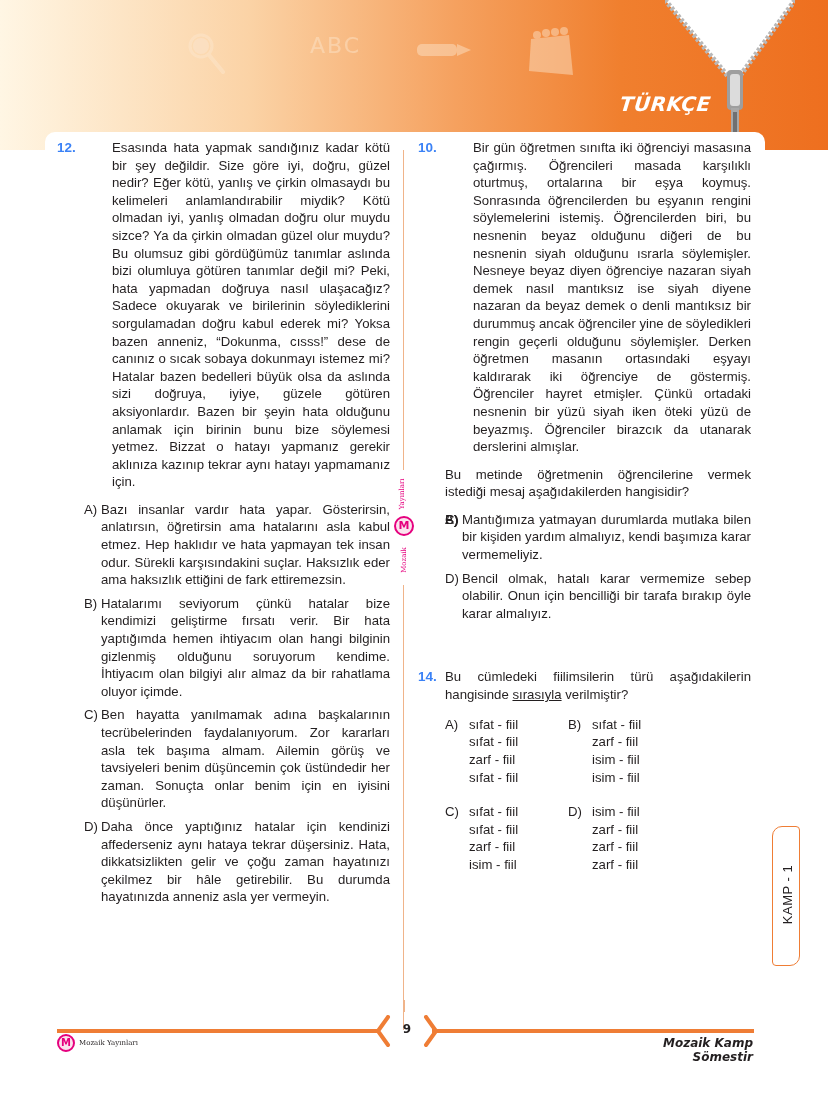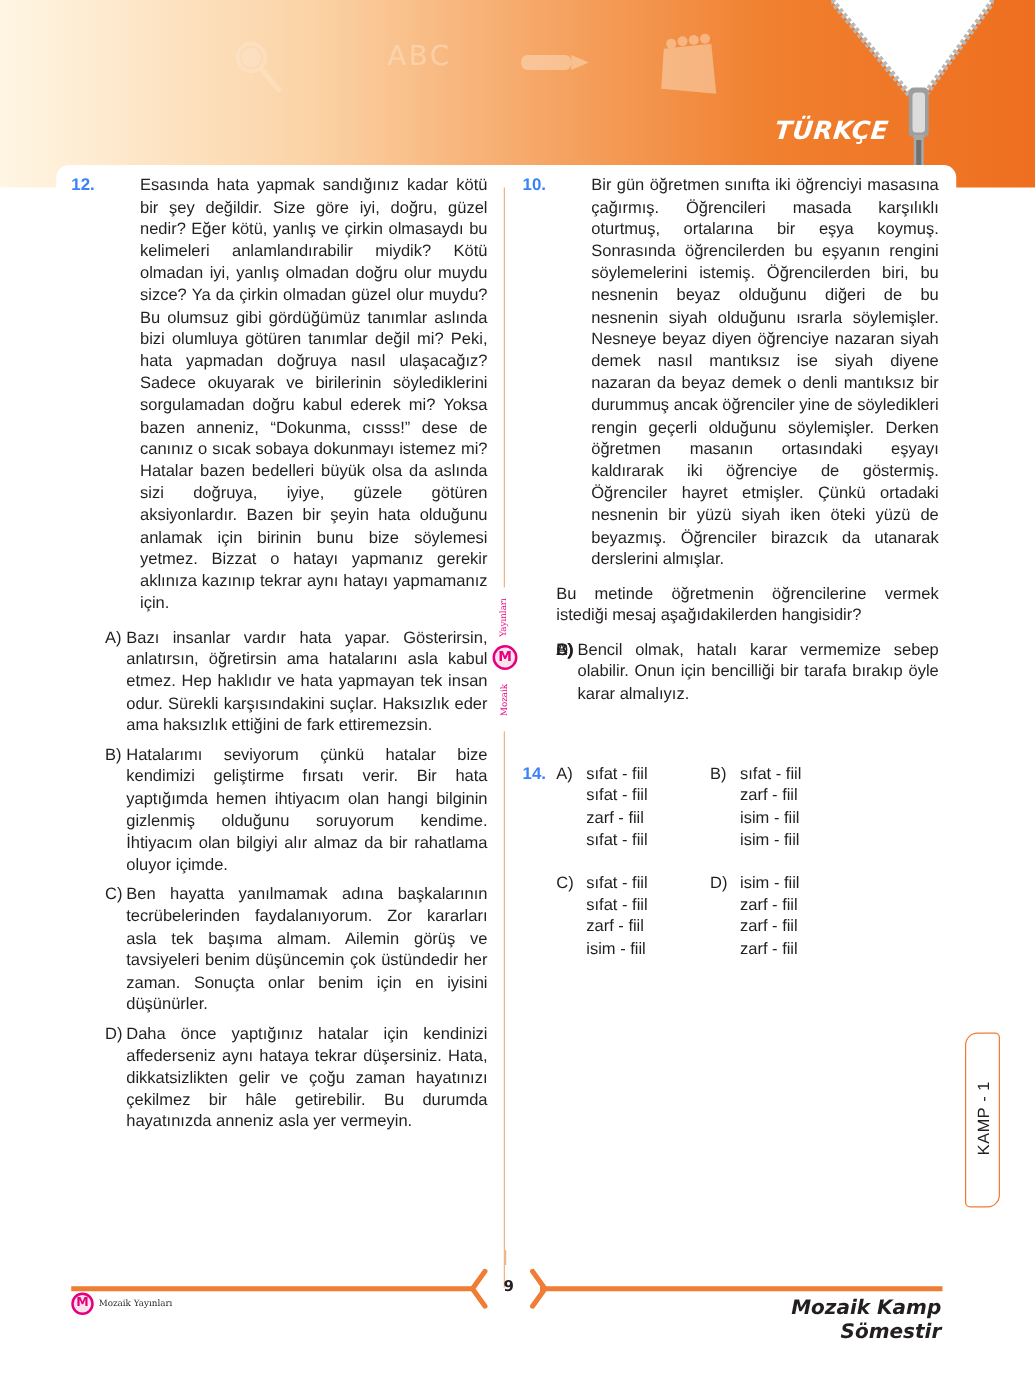--- a/index.html
+++ b/index.html
@@ -70,21 +70,21 @@
   }
 
   .footer-line-left { position: absolute; left: 57px; top: 1029px; width: 323px; height: 4px; background: #ef7d35; }
   .footer-line-right { position: absolute; left: 432px; top: 1029px; width: 322px; height: 4px; background: #ef7d35; }
   .footer-tick { position: absolute; left: 404px; top: 1000px; width: 1px; height: 12px; background: #f0b48a; }
   .page-chevrons { position: absolute; left: 372px; top: 1015px; width: 70px; height: 32px; }
   .page-num { position: absolute; left: 395px; top: 1022px; width: 24px; text-align: center; font-weight: bold; font-size: 12px; font-family: "DejaVu Sans", sans-serif; }
   .footer-publisher { position: absolute; left: 57px; top: 1034px; display: flex; align-items: center; gap: 4px; }
   .footer-publisher .m-logo { position: relative; width: 18px; height: 18px; font-size: 10px; line-height: 14px; }
   .footer-publisher-name { font-family: "DejaVu Serif", serif; font-size: 7px; color: #231f20; }
-  .footer-series { position: absolute; left: 600px; top: 1036px; width: 153px; text-align: right; font-family: "DejaVu Sans", sans-serif; font-weight: bold; font-style: italic; font-size: 16px; color: #231f20; }
+  .footer-series { position: absolute; left: 600px; top: 1036px; width: 153px; text-align: right; font-family: "DejaVu Sans", sans-serif; font-weight: bold; font-style: italic; font-size: 12px; color: #231f20; }
 </style>
 </head>
 <body>
 
 <div class="header">
   <svg class="deco deco-magnifier" viewBox="0 0 42 48">
     <circle cx="16" cy="18" r="11" fill="none" stroke="#fde8d0" stroke-width="3"></circle>
     <circle cx="16" cy="18" r="8" fill="#fbe7d4"></circle>
     <line x1="24" y1="27" x2="38" y2="44" stroke="#fde8d0" stroke-width="4" stroke-linecap="round"></line>
   </svg>
@@ -155,30 +155,32 @@
     <span class="q-prompt">Bu metinde öğretmenin öğrencilerine vermek istediği mesaj aşağıdakilerden hangisidir?</span>
     <div class="options">
       <div class="opt">
         <span class="opt-letter">A)</span>
       </div>
       <div class="opt">
         <span class="opt-letter">B)</span>
       </div>
       <div class="opt">
         <span class="opt-letter">C)</span>
+        <span>Mantığımıza yatmayan durumlarda mutlaka bilen bir kişiden yardım almalıyız, kendi başımıza karar vermemeliyiz.</span>
       </div>
       <div class="opt">
         <span class="opt-letter">D)</span>
         <span>Bencil olmak, hatalı karar vermemize sebep olabilir. Onun için bencilliği bir tarafa bırakıp öyle karar almalıyız.</span>
       </div>
     </div>
   </div>
 
   <div class="q" style="margin-top:46px;">
     <span class="q-num">14.</span>
+    <span class="q-prompt"><span>Bu cümledeki fiilimsilerin türü aşağıdakilerin hangisinde </span><span class="underline">sırasıyla</span><span> verilmiştir?</span></span>
     <div class="grid-opts">
       <div class="grid-opt">
         <span class="opt-letter">A)</span>
         <div>sıfat - fiil</div>
         <div>sıfat - fiil</div>
         <div>zarf - fiil</div>
         <div>sıfat - fiil</div>
       </div>
       <div class="grid-opt">
         <span class="opt-letter">B)</span>

